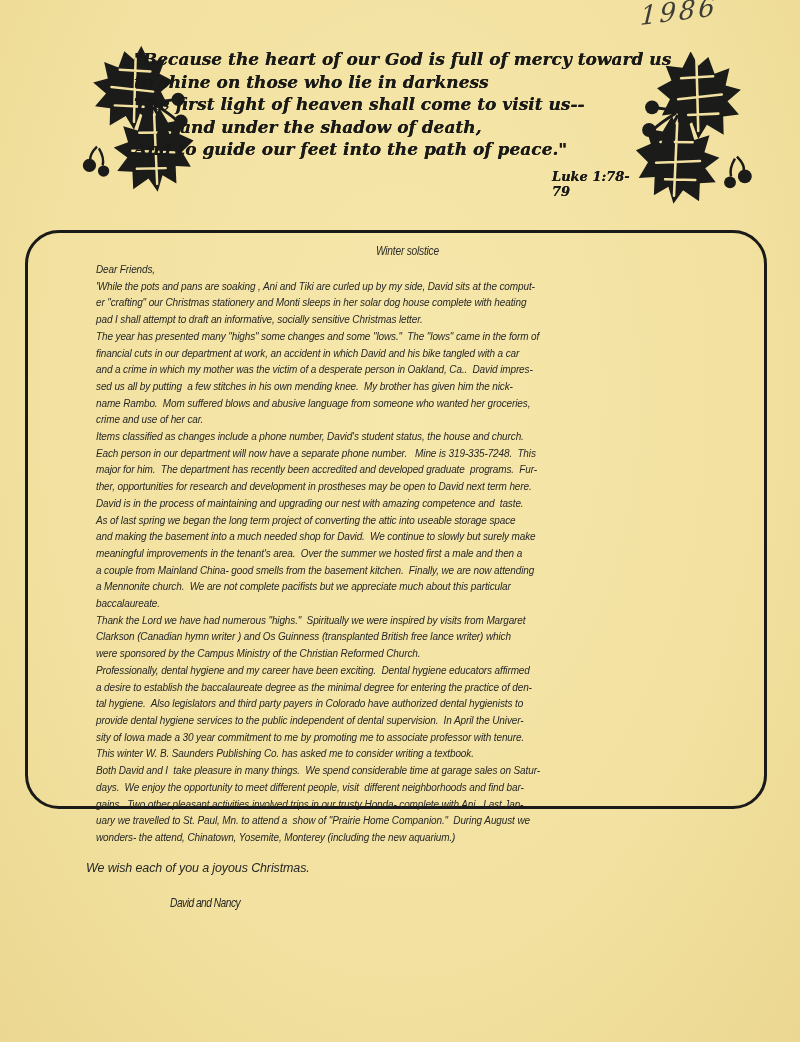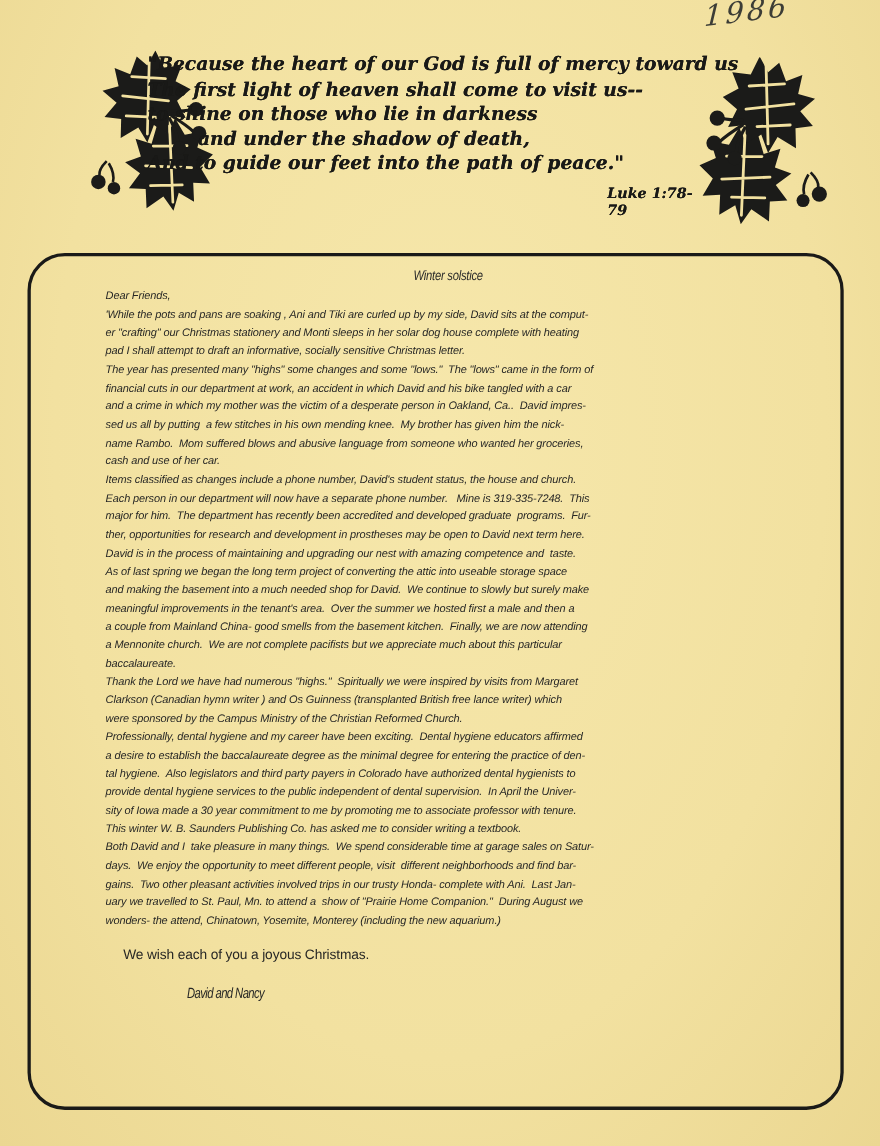--- a/index.html
+++ b/index.html
@@ -36,36 +36,36 @@
   }
   .quote-lines .quote-line:nth-child(4) { padding-left:46px; }
   .quote-attribution {
     font-family:"DejaVu Serif", serif; font-weight:700; font-style:italic;
     font-size:13px; color:#191917; margin:8px 0 0 418px;
     text-shadow:0 0 .4px #191917;
   }
 
   
   .letter-box {
-    position:absolute; left:25px; top:230px; width:742px; height:779px;
+    position:absolute; left:25px; top:230px; width:742px; height:579px;
     border:3px solid #1a1a18; border-radius:34px; box-sizing:border-box;
   }
   .letter-heading {
     font-style:italic; font-size:12.5px; color:#2c2c2a;
     margin:11px 0 0 348px; letter-spacing:-0.3px;
     transform:scaleX(.82); transform-origin:left center;
   }
   .letter-body { margin:4px 20px 0 68px; }
   .letter-line {
     font-style:italic; font-size:10px; line-height:16.7px;
     color:#272725; white-space:pre; letter-spacing:-0.12px;
   }
   .letter-closing {
-    font-size:12.5px; color:#272725;
-    margin:14px 0 0 84px; letter-spacing:-0.12px;
+    font-style:italic; font-size:12.5px; color:#272725;
+    margin:14px 0 0 58px; letter-spacing:-0.12px;
   }
   .letter-signature {
     font-style:italic; font-size:13.5px; color:#272725;
     margin:20px 0 0 142px; letter-spacing:-0.7px;
     transform:scaleX(.76); transform-origin:left center;
   }
 </style>
 </head>
 <body>
 
@@ -90,22 +90,22 @@
         <circle cx="10" cy="126" r="7" fill="#1b1b19"></circle>
         <circle cx="25" cy="132" r="6" fill="#1b1b19"></circle>
       </g>
     </defs>
     <use href="#holly-sprig"></use>
   </svg>
 
   <div class="quote">
     <div class="quote-lines">
         <div class="quote-line">"Because the heart of our God is full of mercy toward us</div>
+        <div class="quote-line">to shine on those who lie in darkness</div>
         <div class="quote-line">The first light of heaven shall come to visit us--</div>
-        <div class="quote-line">to shine on those who lie in darkness</div>
         <div class="quote-line">and under the shadow of death,</div>
         <div class="quote-line">And to guide our feet into the path of peace."</div>
       </div>
     <div class="quote-attribution">Luke 1:78-79</div>
   </div>
 
   <svg class="holly holly-right" viewBox="0 0 125 160" aria-hidden="true">
     <use href="#holly-sprig" transform="translate(125,0) scale(-1,1)"></use>
   </svg>
 
@@ -114,21 +114,21 @@
     <div class="letter-body">
         <div class="letter-line">Dear Friends,</div>
         <div class="letter-line">'While the pots and pans are soaking , Ani and Tiki are curled up by my side, David sits at the comput-</div>
         <div class="letter-line">er "crafting" our Christmas stationery and Monti sleeps in her solar dog house complete with heating</div>
         <div class="letter-line">pad I shall attempt to draft an informative, socially sensitive Christmas letter.</div>
         <div class="letter-line">The year has presented many "highs" some changes and some "lows."  The "lows" came in the form of</div>
         <div class="letter-line">financial cuts in our department at work, an accident in which David and his bike tangled with a car</div>
         <div class="letter-line">and a crime in which my mother was the victim of a desperate person in Oakland, Ca..  David impres-</div>
         <div class="letter-line">sed us all by putting  a few stitches in his own mending knee.  My brother has given him the nick-</div>
         <div class="letter-line">name Rambo.  Mom suffered blows and abusive language from someone who wanted her groceries,</div>
-        <div class="letter-line">cash and use of her car.</div>
+        <div class="letter-line">crime and use of her car.</div>
         <div class="letter-line">Items classified as changes include a phone number, David's student status, the house and church.</div>
         <div class="letter-line">Each person in our department will now have a separate phone number.   Mine is 319-335-7248.  This</div>
         <div class="letter-line">major for him.  The department has recently been accredited and developed graduate  programs.  Fur-</div>
         <div class="letter-line">ther, opportunities for research and development in prostheses may be open to David next term here.</div>
         <div class="letter-line">David is in the process of maintaining and upgrading our nest with amazing competence and  taste.</div>
         <div class="letter-line">As of last spring we began the long term project of converting the attic into useable storage space</div>
         <div class="letter-line">and making the basement into a much needed shop for David.  We continue to slowly but surely make</div>
         <div class="letter-line">meaningful improvements in the tenant's area.  Over the summer we hosted first a male and then a</div>
         <div class="letter-line">a couple from Mainland China- good smells from the basement kitchen.  Finally, we are now attending</div>
         <div class="letter-line">a Mennonite church.  We are not complete pacifists but we appreciate much about this particular</div>

